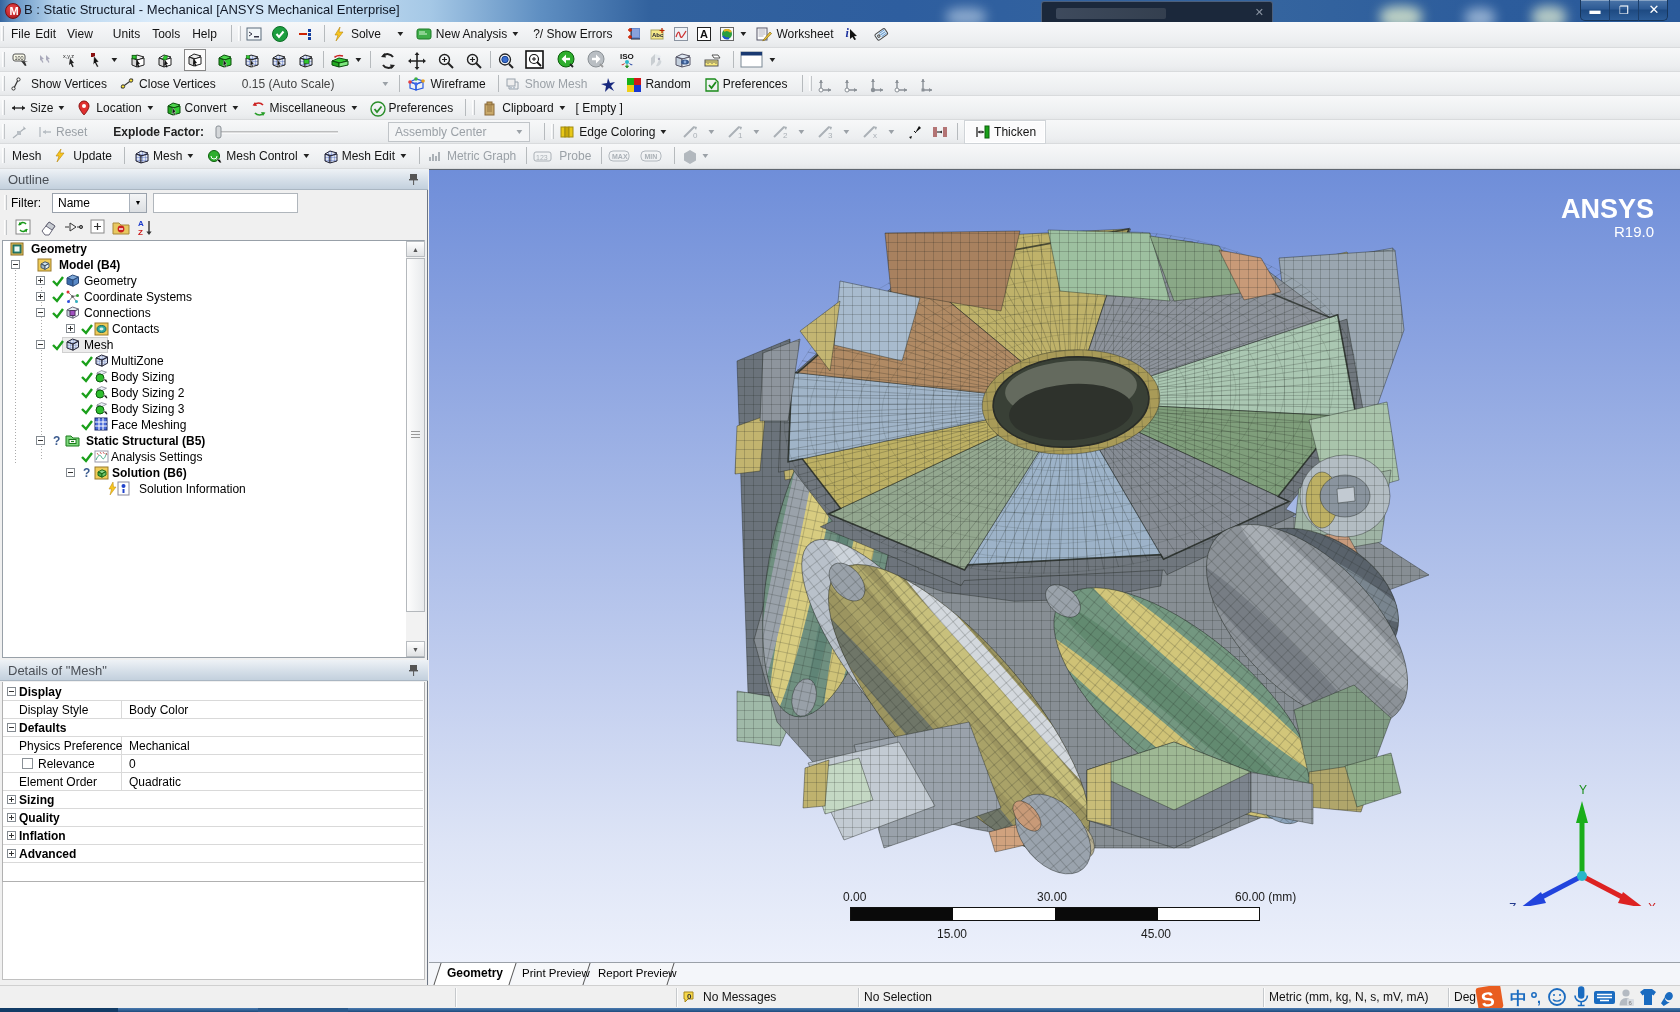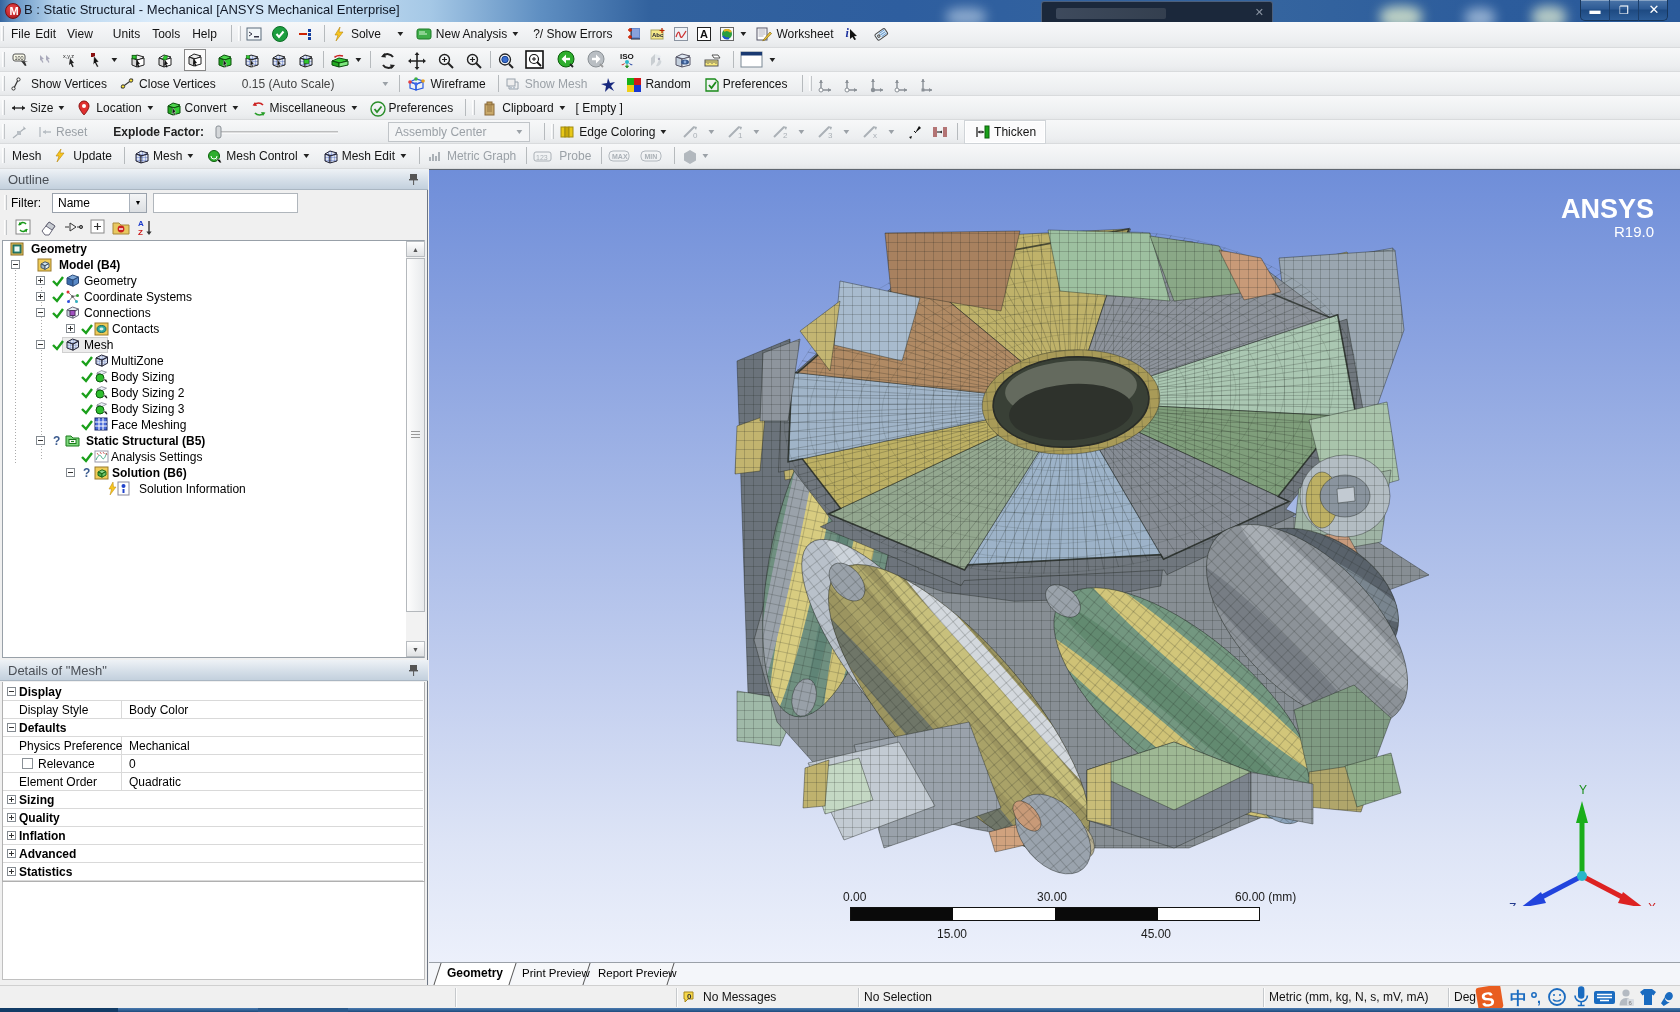--- a/index.html
+++ b/index.html
@@ -1083,24 +1083,20 @@
         <span class="expbox plus" style="top:4px"></span>
         <b class="sect">Quality</b>
       </div>
  <div class="drow" style="top:658px">
         <span class="expbox plus" style="top:4px"></span>
         <b class="sect">Inflation</b>
       </div>
  <div class="drow" style="top:676px">
         <span class="expbox plus" style="top:4px"></span>
         <b class="sect">Advanced</b>
-      </div>
- <div class="drow" style="top:694px">
-        <span class="expbox plus" style="top:4px"></span>
-        <b class="sect">Statistics</b>
       </div>
 
  <div style="position:absolute;left:2px;top:713px;width:423px;height:98px;background:#fff;border:1px solid #c0c0c0;border-top:none"></div>
 </div>
 
 <div id="viewport">
  <div id="anslogo">
         <div class="a1">ANSYS</div>
         <div class="a2">R19.0</div>
       </div>

